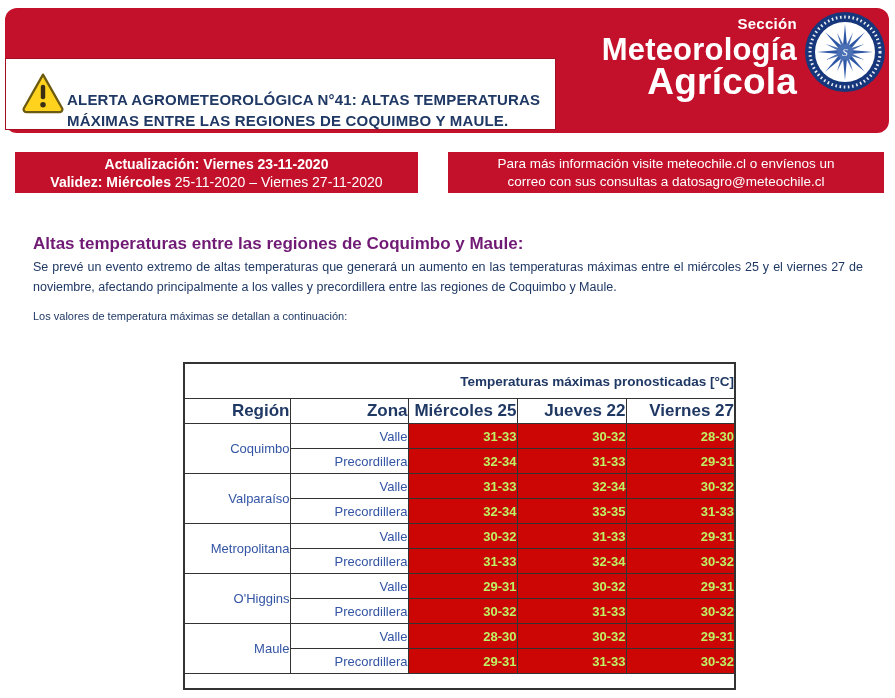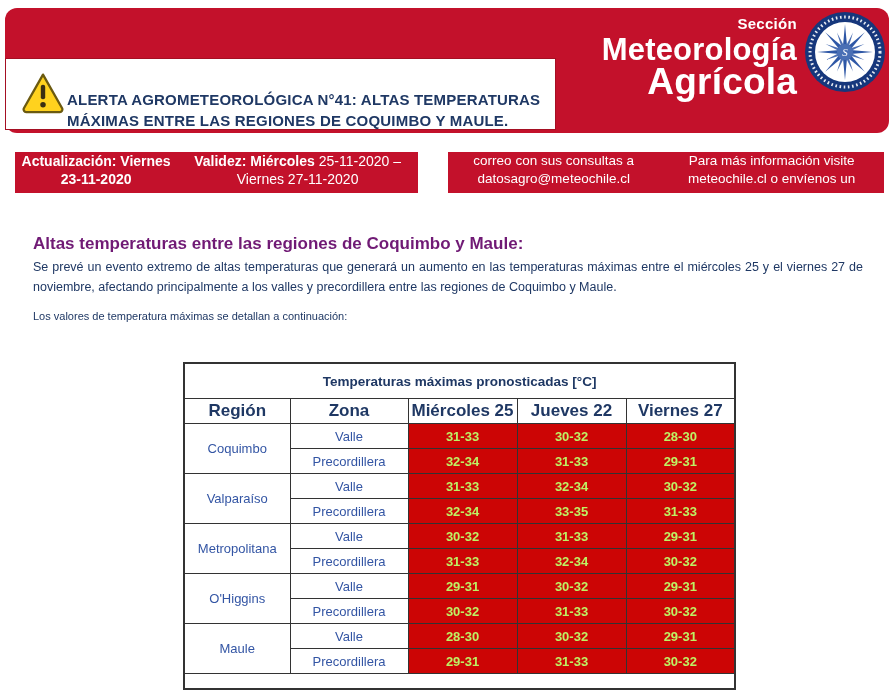--- a/index.html
+++ b/index.html
@@ -14,33 +14,33 @@
   .brand .l2{font-size:37px;font-weight:bold;letter-spacing:.2px;margin-top:-2px;}
   .logo{position:absolute;top:3px;right:3px;width:82px;height:82px;}
   
   .alertbox{position:absolute;left:5px;top:58px;width:551px;height:72px;background:#ffffff;
             box-shadow:0 0 0 1px #a50f23 inset;}
   .alertbox .tri{position:absolute;left:16px;top:12px;width:44px;height:44px;}
   .alertbox .title{position:absolute;left:62px;top:7px;width:478px;
                    color:#1F3864;font-weight:bold;font-size:15px;line-height:21px;letter-spacing:.2px;margin-top:24px;}
   
   .infobox{position:absolute;top:152px;height:41px;background:#C3112B;color:#fff;
-           display:flex;flex-direction:row;justify-content:center;text-align:center;}
+           display:flex;flex-direction:column;justify-content:center;text-align:center;}
   .infobox.left{left:15px;width:403px;font-size:14px;line-height:18px;}
   .infobox.right{left:448px;width:436px;font-size:13.5px;line-height:18px;}
   .infobox .b{font-weight:bold;}
   
   .heading{position:absolute;left:33px;top:234px;color:#701a75;font-weight:bold;font-size:17px;}
   .para{position:absolute;left:33px;top:257px;width:830px;color:#1F3864;font-size:12.5px;
         line-height:20px;text-align:justify;}
   .leadin{position:absolute;left:33px;top:310px;color:#1F3864;font-size:11px;}
   
   table.temps{position:absolute;left:183px;top:362px;width:551px;border-collapse:collapse;
               table-layout:fixed;border:2px solid #333;}
-  table.temps td,table.temps th{border:1.5px solid #333;text-align:center;vertical-align:middle;
+  table.temps td,table.temps th{border:1.5px solid #333;text-align:right;vertical-align:middle;
               padding:0;overflow:hidden;}
   td.caption{height:34px;background:#fff;color:#1F3864;font-weight:bold;font-size:13.5px;}
   th.colh{height:24px;background:#fff;color:#1F3864;font-weight:bold;font-size:17px;}
   td.region,td.zone{background:#fff;color:#3355A4;font-size:13px;font-weight:normal;}
   td.val{background:#CC0505;color:#bef264;font-weight:bold;font-size:13px;height:24px;}
   td.stub{height:14px;background:#fff;}
 </style>
 </head>
 <body>
 
@@ -95,22 +95,22 @@
   <div class="infobox left">
     <div>
       <span class="b">Actualización: Viernes 23-11-2020</span>
     </div>
     <div>
       <span class="b">Validez: Miércoles</span><span> 25-11-2020 – Viernes 27-11-2020</span>
     </div>
   </div>
 
   <div class="infobox right">
+    <div>Para más información visite meteochile.cl o envíenos un</div>
     <div>correo con sus consultas a datosagro@meteochile.cl</div>
-    <div>Para más información visite meteochile.cl o envíenos un</div>
   </div>
 
   <div class="heading">Altas temperaturas entre las regiones de Coquimbo y Maule:</div>
   <div class="para">Se prevé un evento extremo de altas temperaturas que generará un aumento en las temperaturas máximas entre el miércoles 25 y el viernes 27 de noviembre, afectando principalmente a los valles y precordillera entre las regiones de Coquimbo y Maule.</div>
   <div class="leadin">Los valores de temperatura máximas se detallan a continuación:</div>
 
   <table class="temps">
     <colgroup>
       <col style="width:106px">
         <col style="width:118px">

